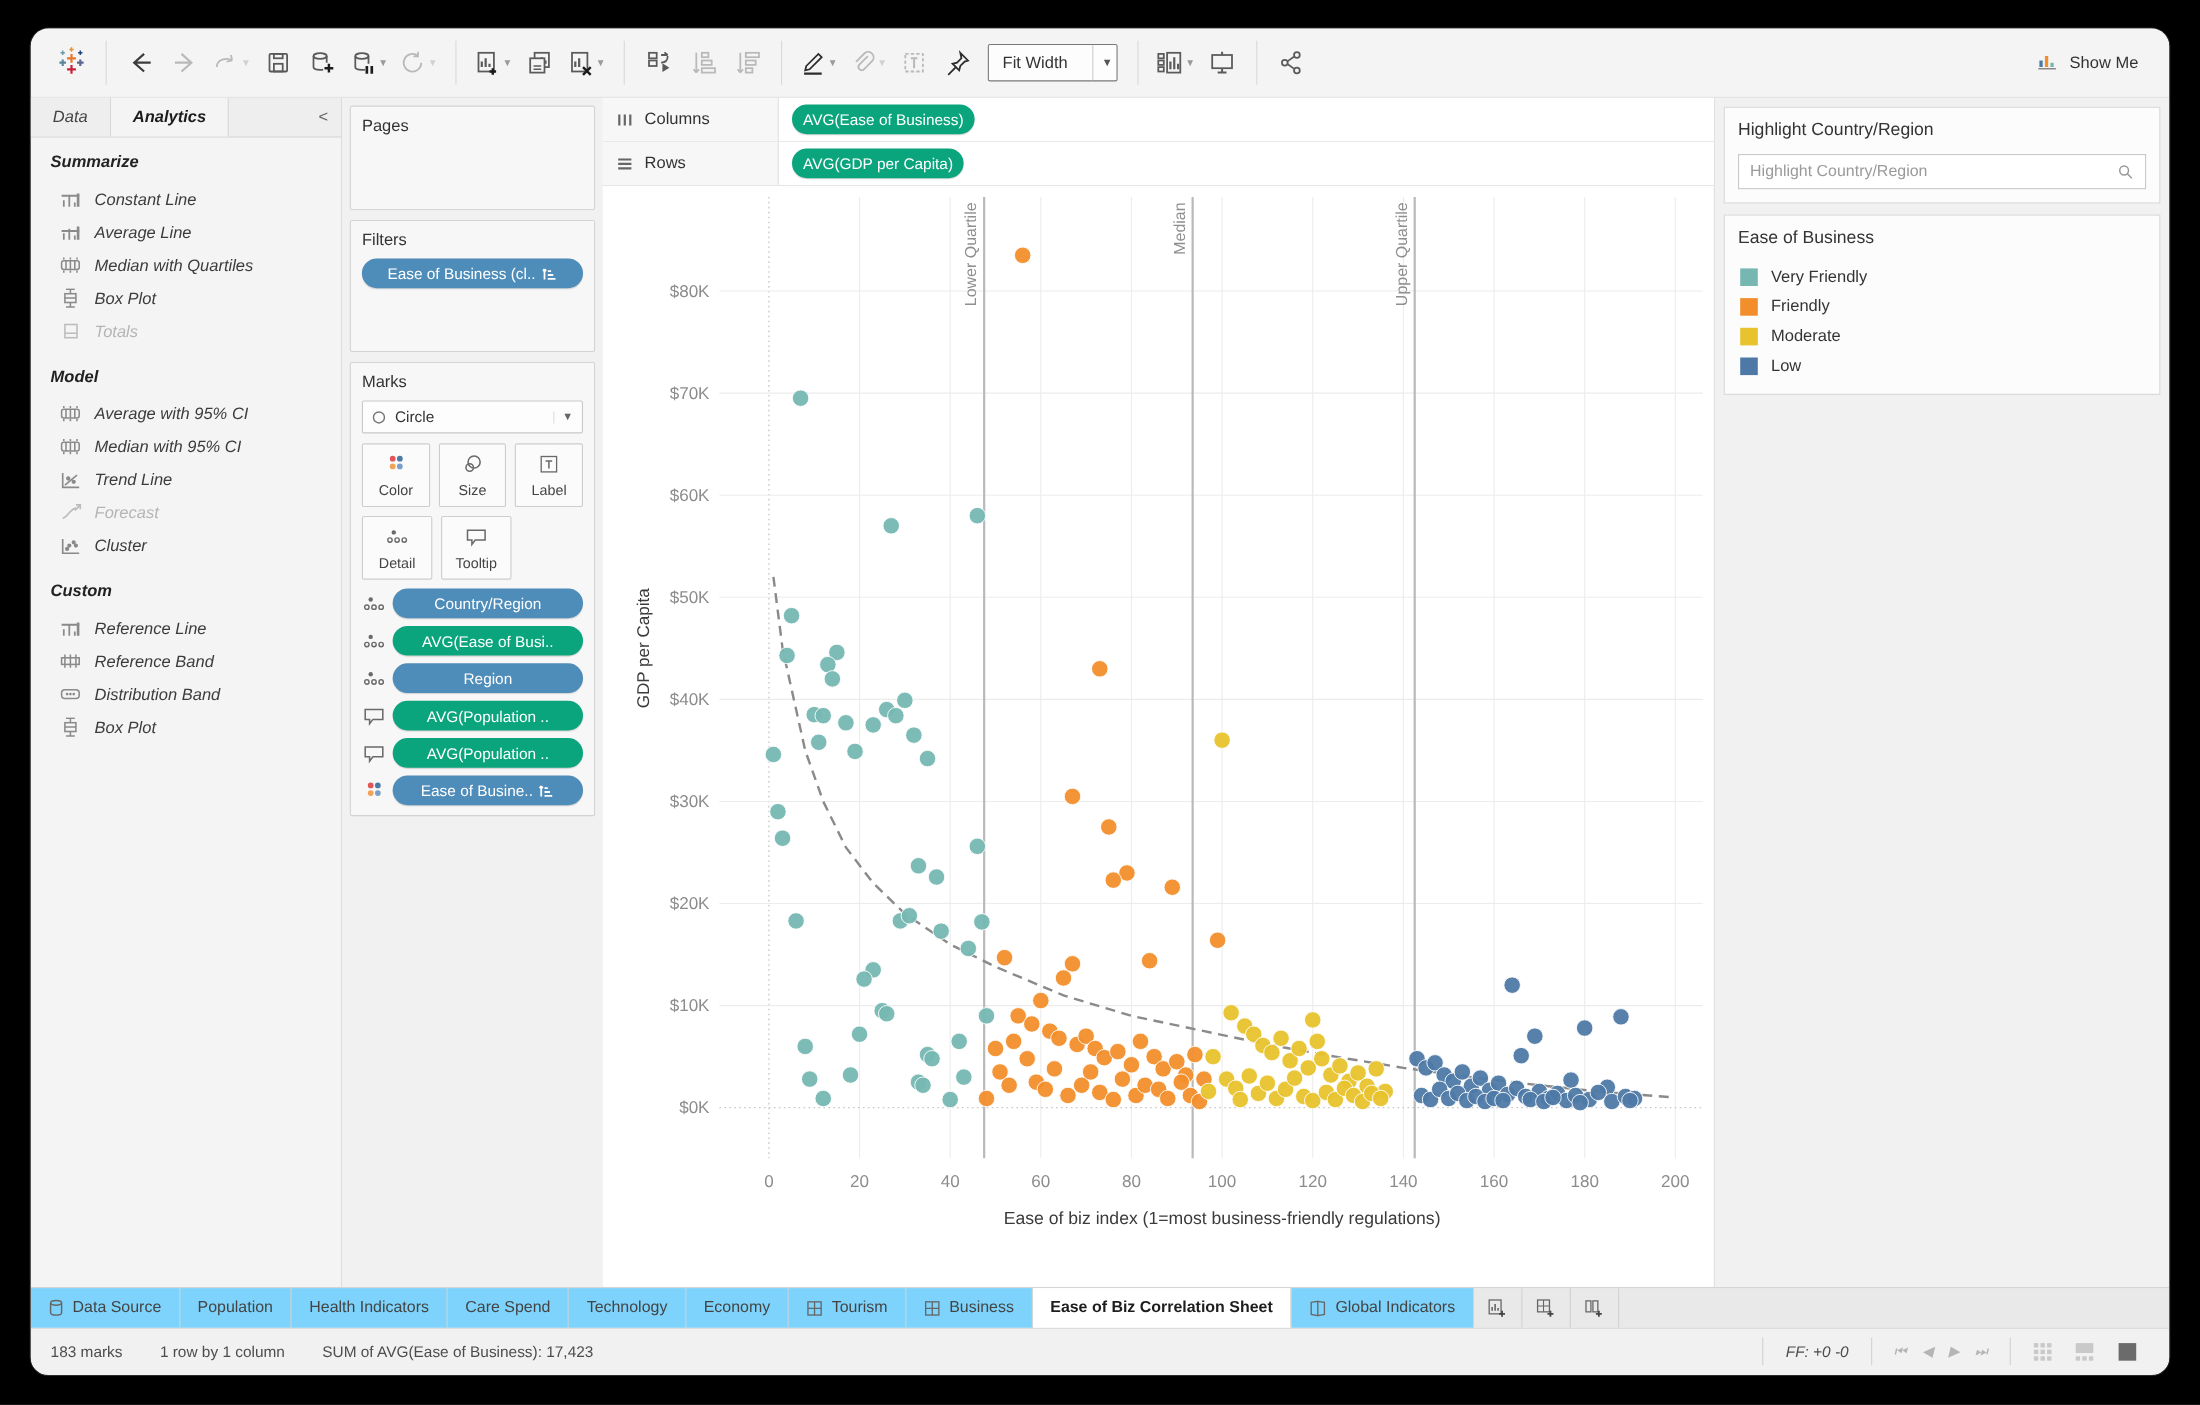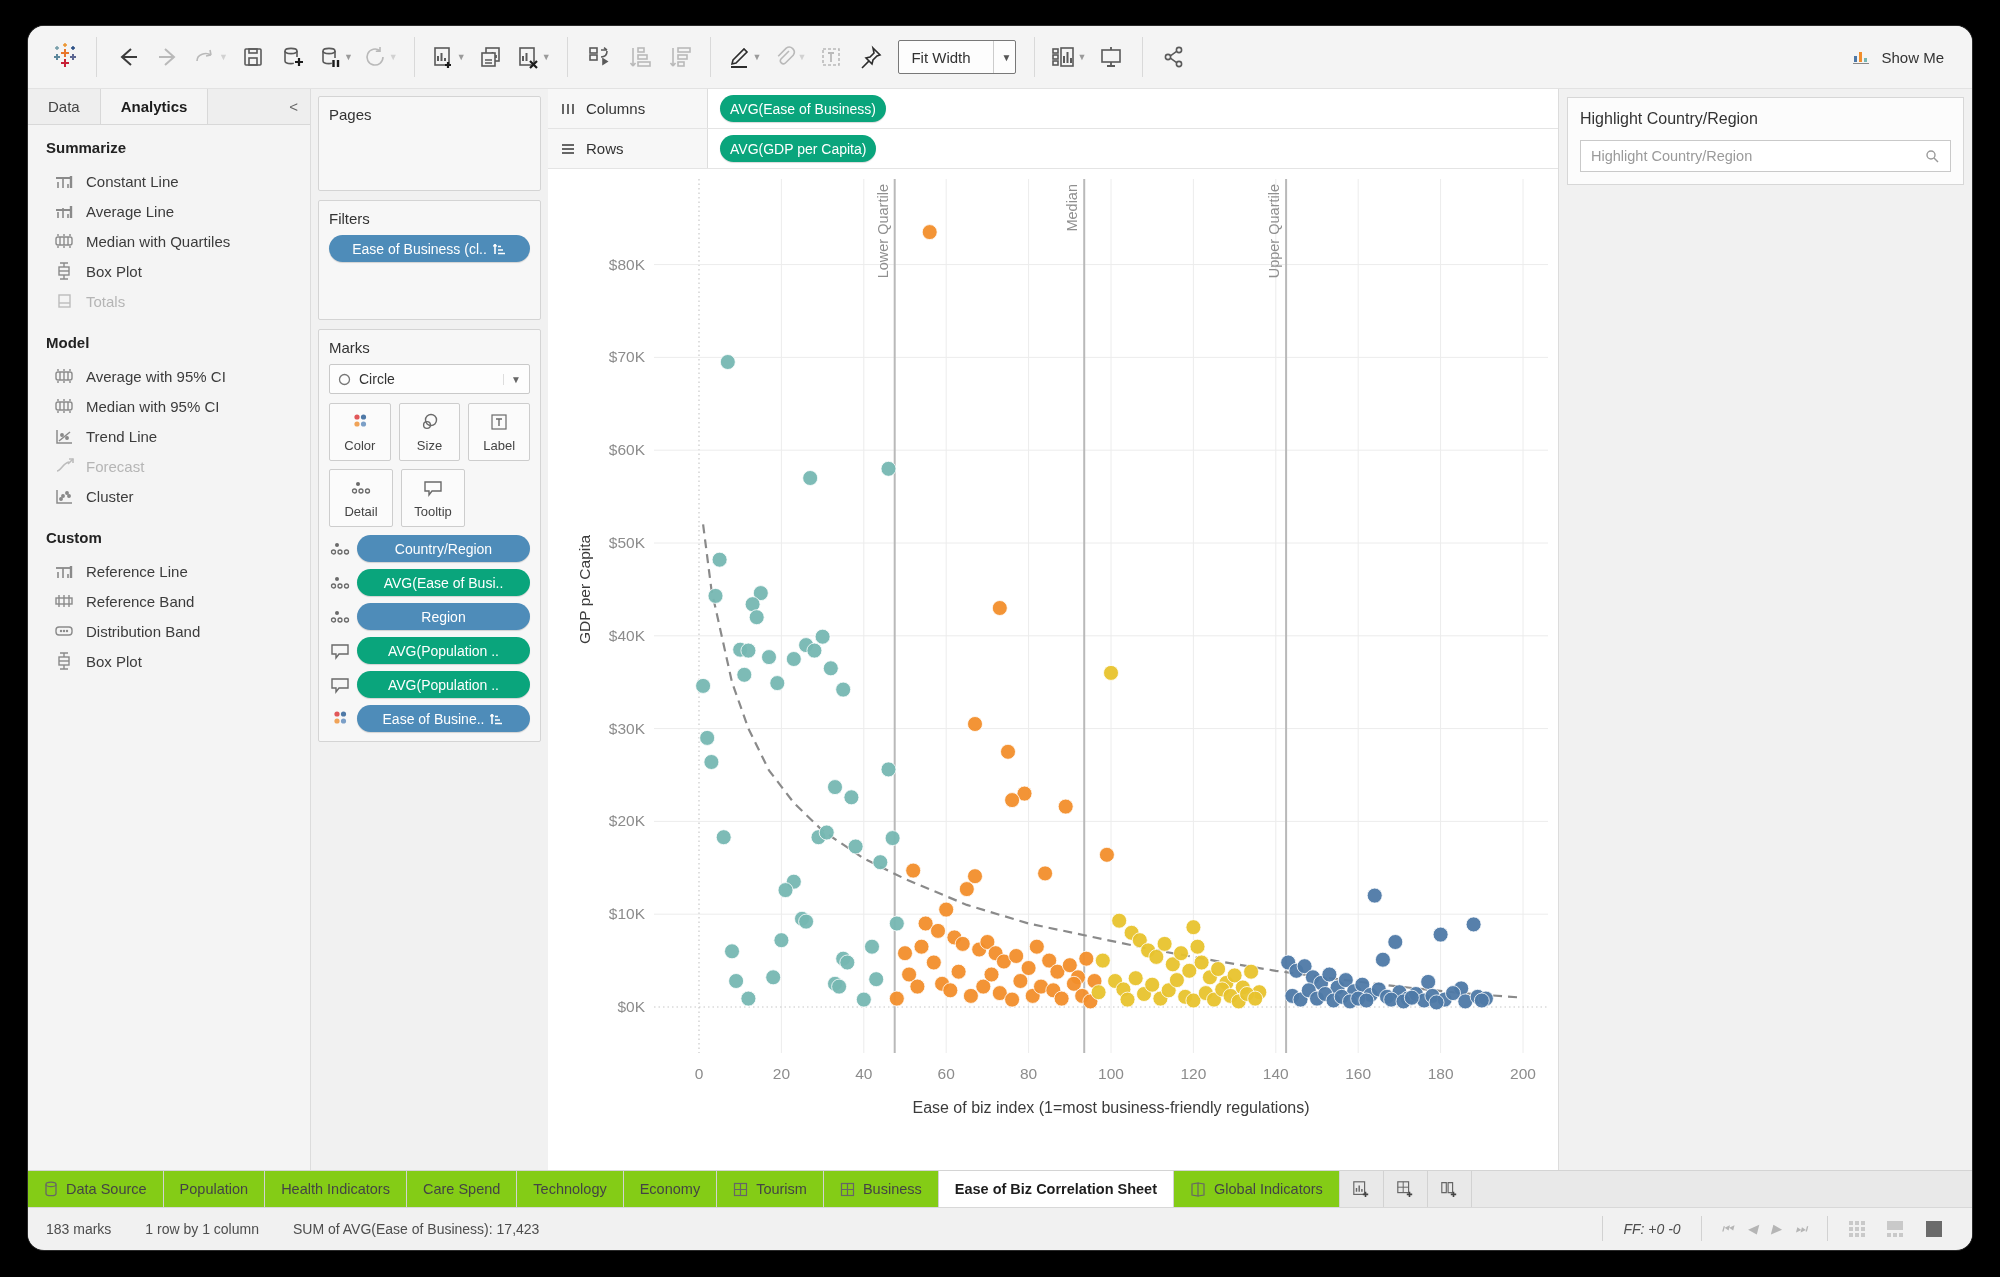--- a/index.html
+++ b/index.html
@@ -14,21 +14,21 @@
   .tb-caret { font-size:9px; color:#9a9a9a; margin-left:2px; }
   .tb-sep { width:1px; height:40px; background:#d9d9d9; margin:0 10px; }
   .fit-select { display:flex; align-items:center; justify-content:space-between; width:118px; height:34px; border:1px solid #787878; border-radius:2px; background:#fdfdfd; padding:0 4px 0 12px; font-size:15px; color:#333; margin:0 6px; }
   .fit-select .car { font-size:10px; color:#555; border-left:1px solid #ccc; padding-left:8px; height:100%; display:flex; align-items:center; }
   .showme { margin-left:auto; display:flex; align-items:center; gap:8px; font-size:15px; color:#333; padding:6px 10px; }
 
   
   .main { display:flex; height:1082px; border-top:1px solid #e2e2e2; }
 
   
-  .sidebar { width:283px; background:#f4f4f4; border-right:1px solid #dcdcdc; }
+  .sidebar { width:283px; background:#f4f4f4; border-right:1px solid #dcdcdc;font-style:italic; }
   .side-tabs { display:flex; align-items:center; height:36px; border-bottom:1px solid #d8d8d8; background:#eeeeee; }
   .side-tab { padding:0 20px; height:100%; display:flex; align-items:center; font-size:15px; color:#444; }
   .side-tab.active { background:#f4f4f4; font-weight:bold; color:#1c1c1c; border-right:1px solid #d8d8d8; }
   .side-tab.inactive { background:#eeeeee; border-right:1px solid #d8d8d8; }
   .side-collapse { margin-left:auto; color:#666; font-size:15px; padding:0 12px; }
   .side-section { padding:14px 0 4px 18px; }
   .side-section h3 { font-size:15px; color:#222; margin-bottom:10px; font-weight:bold; }
   .side-item { display:flex; align-items:center; gap:12px; padding:6px 0 6px 8px; font-size:15px; color:#3c3c3c; }
   .side-item .ic { width:20px; height:18px; display:flex; align-items:center; justify-content:center; }
   .side-item.disabled { color:#b5b5b5; }
@@ -64,21 +64,21 @@
   .rp-card { background:#fcfcfc; border:1px solid #d7d7d7; padding:12px 12px; }
   .rp-card h4 { font-size:16px; font-weight:normal; color:#333; margin-bottom:12px; }
   .hl-input { display:flex; align-items:center; height:32px; border:1px solid #c9c9c9; background:#fff; padding:0 10px; }
   .hl-input input { flex:1; border:none; outline:none; font-size:14.5px; color:#333; font-family:"Liberation Sans",sans-serif; }
   .hl-input input::placeholder { color:#9a9a9a; }
   .legend-item { display:flex; align-items:center; gap:12px; padding:5px 2px; font-size:15px; color:#333; }
   .legend-swatch { width:16px; height:16px; }
 
   
   .tabsbar { height:37px; background:#e9e9e9; border-top:1px solid #d4d4d4; display:flex; align-items:stretch; }
-  .sheettab { display:flex; align-items:center; gap:8px; padding:0 16px; font-size:14.5px; color:#444; border-right:1px solid #d2d2d2; background:#84cc16; white-space:nowrap; }
+  .sheettab { display:flex; align-items:center; gap:8px; padding:0 16px; font-size:14.5px; color:#444; border-right:1px solid #d2d2d2; background:#7dd3fc; white-space:nowrap; }
   .sheettab.active { background:#ffffff; font-weight:bold; color:#1d1d1d; }
   .newtab-btn { width:44px; display:flex; align-items:center; justify-content:center; border-right:1px solid #d2d2d2; color:#555; }
 
   
   .statusbar { height:42px; background:#f1f1f1; border-top:1px solid #d8d8d8; display:flex; align-items:center; font-size:14px; color:#4d4d4d; }
   .statusbar .left { display:flex; gap:34px; padding-left:18px; }
   .statusbar .right { margin-left:auto; display:flex; align-items:center; height:100%;font-style:italic; }
   .st-seg { display:flex; align-items:center; gap:14px; padding:0 20px; height:60%; border-left:1px solid #d2d2d2; }
   .nav-ar { color:#b5b5b5; font-size:13px; }
   .view-ic { width:22px; height:18px; }
@@ -891,20 +891,41 @@
       <div class="rp-card">
         <h4>Highlight Country/Region</h4>
         <div class="hl-input">
           <input type="text" placeholder="Highlight Country/Region" style="">
           <svg width="15" height="15" viewBox="0 0 15 15">
               <circle cx="6" cy="6" r="4" fill="none" stroke="#9a9a9a" stroke-width="1.4"></circle>
               <line x1="9" y1="9" x2="13" y2="13" stroke="#9a9a9a" stroke-width="1.4"></line>
             </svg>
         </div>
       </div>
+      <div class="rp-card">
+        <h4>Ease of Business</h4>
+        <div id="legend-items">
+            <div class="legend-item">
+       <span class="legend-swatch" style="background:#76b7b2"></span>
+       <span>Very Friendly</span>
+            </div>
+            <div class="legend-item">
+       <span class="legend-swatch" style="background:#f28e2b"></span>
+       <span>Friendly</span>
+            </div>
+            <div class="legend-item">
+       <span class="legend-swatch" style="background:#e8c32d"></span>
+       <span>Moderate</span>
+            </div>
+            <div class="legend-item">
+       <span class="legend-swatch" style="background:#4e79a7"></span>
+       <span>Low</span>
+            </div>
+          </div>
+      </div>
     </div>
   </div>
 
   <div class="tabsbar" id="tabsbar">
       <div class="sheettab">
        <svg width="14" height="16" viewBox="0 0 14 16">
           <g fill="none" stroke="#666" stroke-width="1.3">
             <ellipse cx="7" cy="3.4" rx="5" ry="2.2"></ellipse>
             <path d="M2 3.4 v9 c0 1.3 2.2 2.2 5 2.2 s5-.9 5-2.2 v-9"></path>
           </g>

